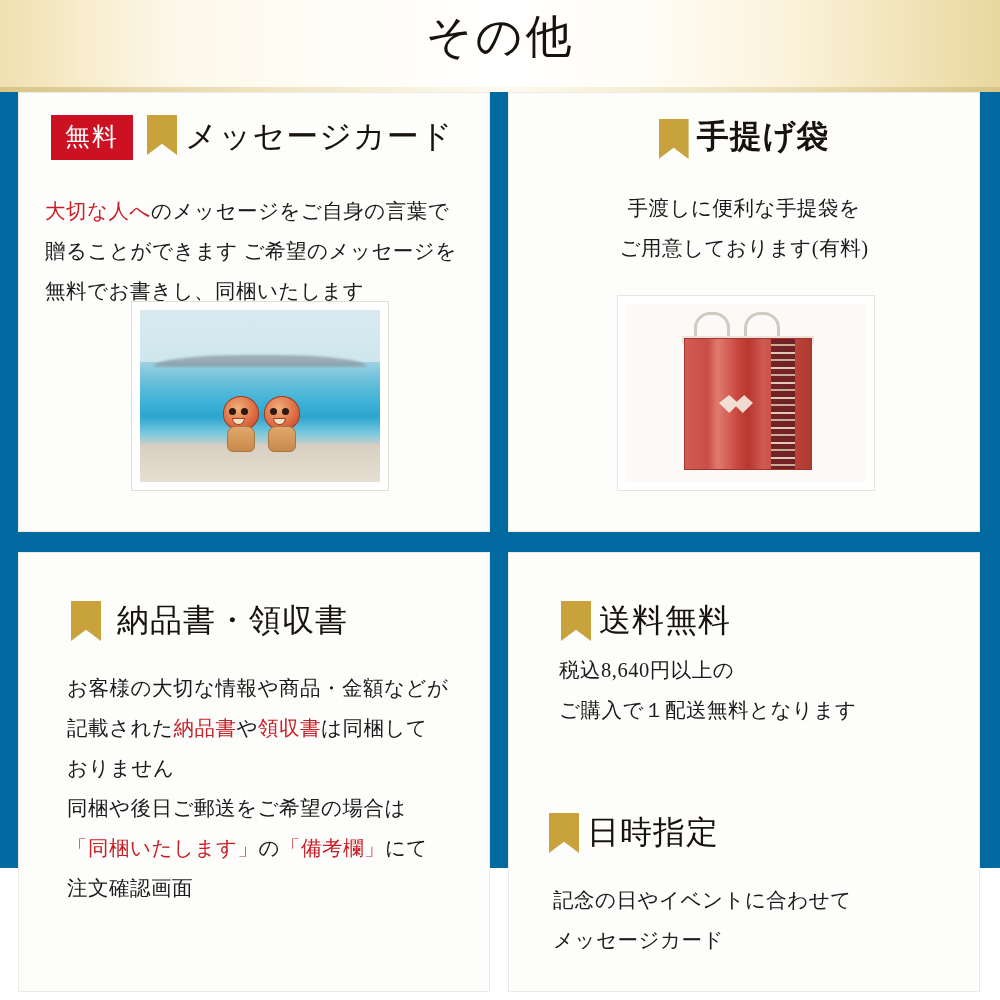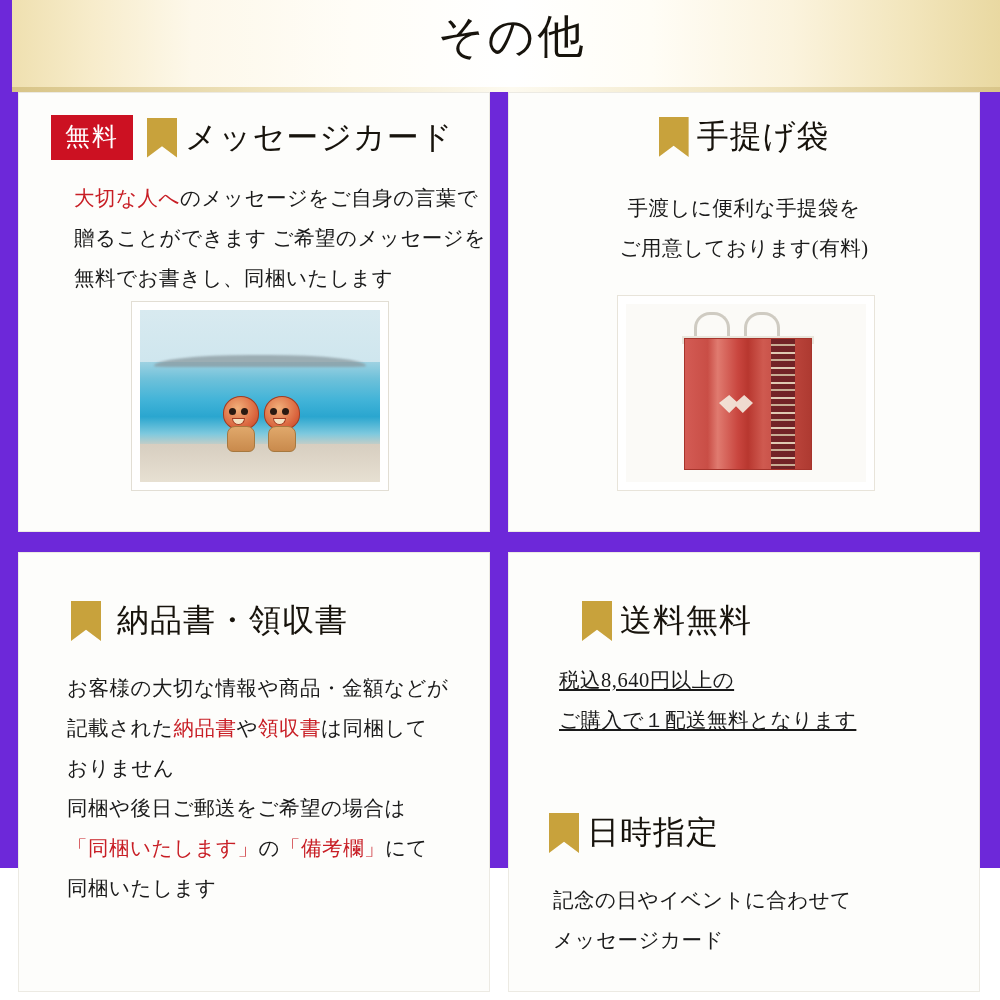--- a/index.html
+++ b/index.html
@@ -5,22 +5,21 @@
   * { box-sizing: border-box; margin: 0; padding: 0; }
   html, body {
     width: 1000px; height: 1000px;
     font-family: "Liberation Serif", "DejaVu Serif", serif;
     background: #ffffff;
     overflow: hidden;
   }
   .page {
     position: relative;
     width: 1000px; height: 868px;
-    background: #6d28d9;
-    padding-left: 12px;
+    background: #0369a1;
   }
 
   
   .header {
     position: relative;
     width: 1000px;
     height: 92px;
     background:
       linear-gradient(to right,
         #efe0b0 0%,
@@ -103,22 +102,22 @@
 
   .body-text {
     font-size: 20.5px;
     line-height: 1.95;
     color: #1a1a1a;
     letter-spacing: 0.5px;
   }
   .red { color: #c81e25; }
 
   
-  .c1-head { position: absolute; left: 32px; top: 22px; display: flex; align-items: center; }
-  .c1-text { position: absolute; left: 26px; top: 86px; width: 420px; margin-left: 29px; }
+  .c1-head { position: absolute; left: 32px; top: 22px; display: flex; align-items: flex-start; }
+  .c1-text { position: absolute; left: 26px; top: 99px; width: 420px; }
   .photo-frame {
     position: absolute;
     left: 112px; top: 208px;
     width: 258px; height: 190px;
     background: #ffffff;
     border: 1px solid #e2ded4;
     padding: 8px;
   }
   .photo {
     position: relative;
@@ -172,21 +171,21 @@
   }
   .shisa .body {
     position: absolute; left: 8px; top: 30px;
     width: 28px; height: 26px;
     background: linear-gradient(to bottom,#e0a86b,#c98a4c);
     border-radius: 8px 8px 6px 6px;
     border: 1px solid #a6783f;
   }
 
   
-  .c2-head { position: absolute; left: 0; right: 0; top: 22px; display: flex; justify-content: center; align-items: center; }
+  .c2-head { position: absolute; left: 0; right: 0; top: 22px; display: flex; justify-content: center; align-items: flex-end; font-weight: bold; }
   .c2-text { position: absolute; left: 0; right: 0; top: 96px; text-align: center; }
   .bag-frame {
     position: absolute;
     left: 108px; top: 202px;
     width: 258px; height: 196px;
     background: #ffffff;
     border: 1px solid #e8e4da;
   }
   .bag-inner { position: absolute; inset: 8px; background: #fbfaf7; }
   .bag {
@@ -228,22 +227,22 @@
   .bag-top {
     position: absolute; left: 56px; top: 32px; width: 132px; height: 8px;
     background: #e9e5dc;
   }
 
   
   .c3-head { position: absolute; left: 52px; top: 46px; display: flex; align-items: center; gap: 16px; }
   .c3-text { position: absolute; left: 48px; top: 116px; width: 400px; }
 
   
-  .c4-head1 { position: absolute; left: 52px; top: 46px; display: flex; align-items: center; margin-left: 21px; }
-  .c4-text1 { position: absolute; left: 50px; top: 108px; width: 400px; text-decoration: underline; }
+  .c4-head1 { position: absolute; left: 52px; top: 46px; display: flex; align-items: center; }
+  .c4-text1 { position: absolute; left: 50px; top: 98px; width: 400px; }
   .c4-head2 { position: absolute; left: 40px; top: 258px; display: flex; align-items: center; }
   .c4-text2 { position: absolute; left: 44px; top: 328px; width: 400px; }
 </style>
 </head>
 <body>
 
 <div class="page">
 
   <div class="header">
     <div class="header-title">その他</div>
@@ -315,21 +314,21 @@
       <div class="c3-text body-text">
         <div>お客様の大切な情報や商品・金額などが</div>
         <div>
           <span>記載された</span><span class="red">納品書</span><span>や</span><span class="red">領収書</span><span>は同梱して</span>
         </div>
         <div>おりません</div>
         <div>同梱や後日ご郵送をご希望の場合は</div>
         <div>
           <span class="red">「同梱いたします」</span><span>の</span><span class="red">「備考欄」</span><span>にて</span>
         </div>
-        <div>同梱いたします</div>
+        <div>注文確認画面</div>
       </div>
     </div>
 
     <div class="card br">
       <div class="c4-head1 heading">
         <span class="ribbon"></span>
         <span class="heading-text">送料無料</span>
       </div>
       <div class="c4-text1 body-text">
         <div>税込8,640円以上の</div>

